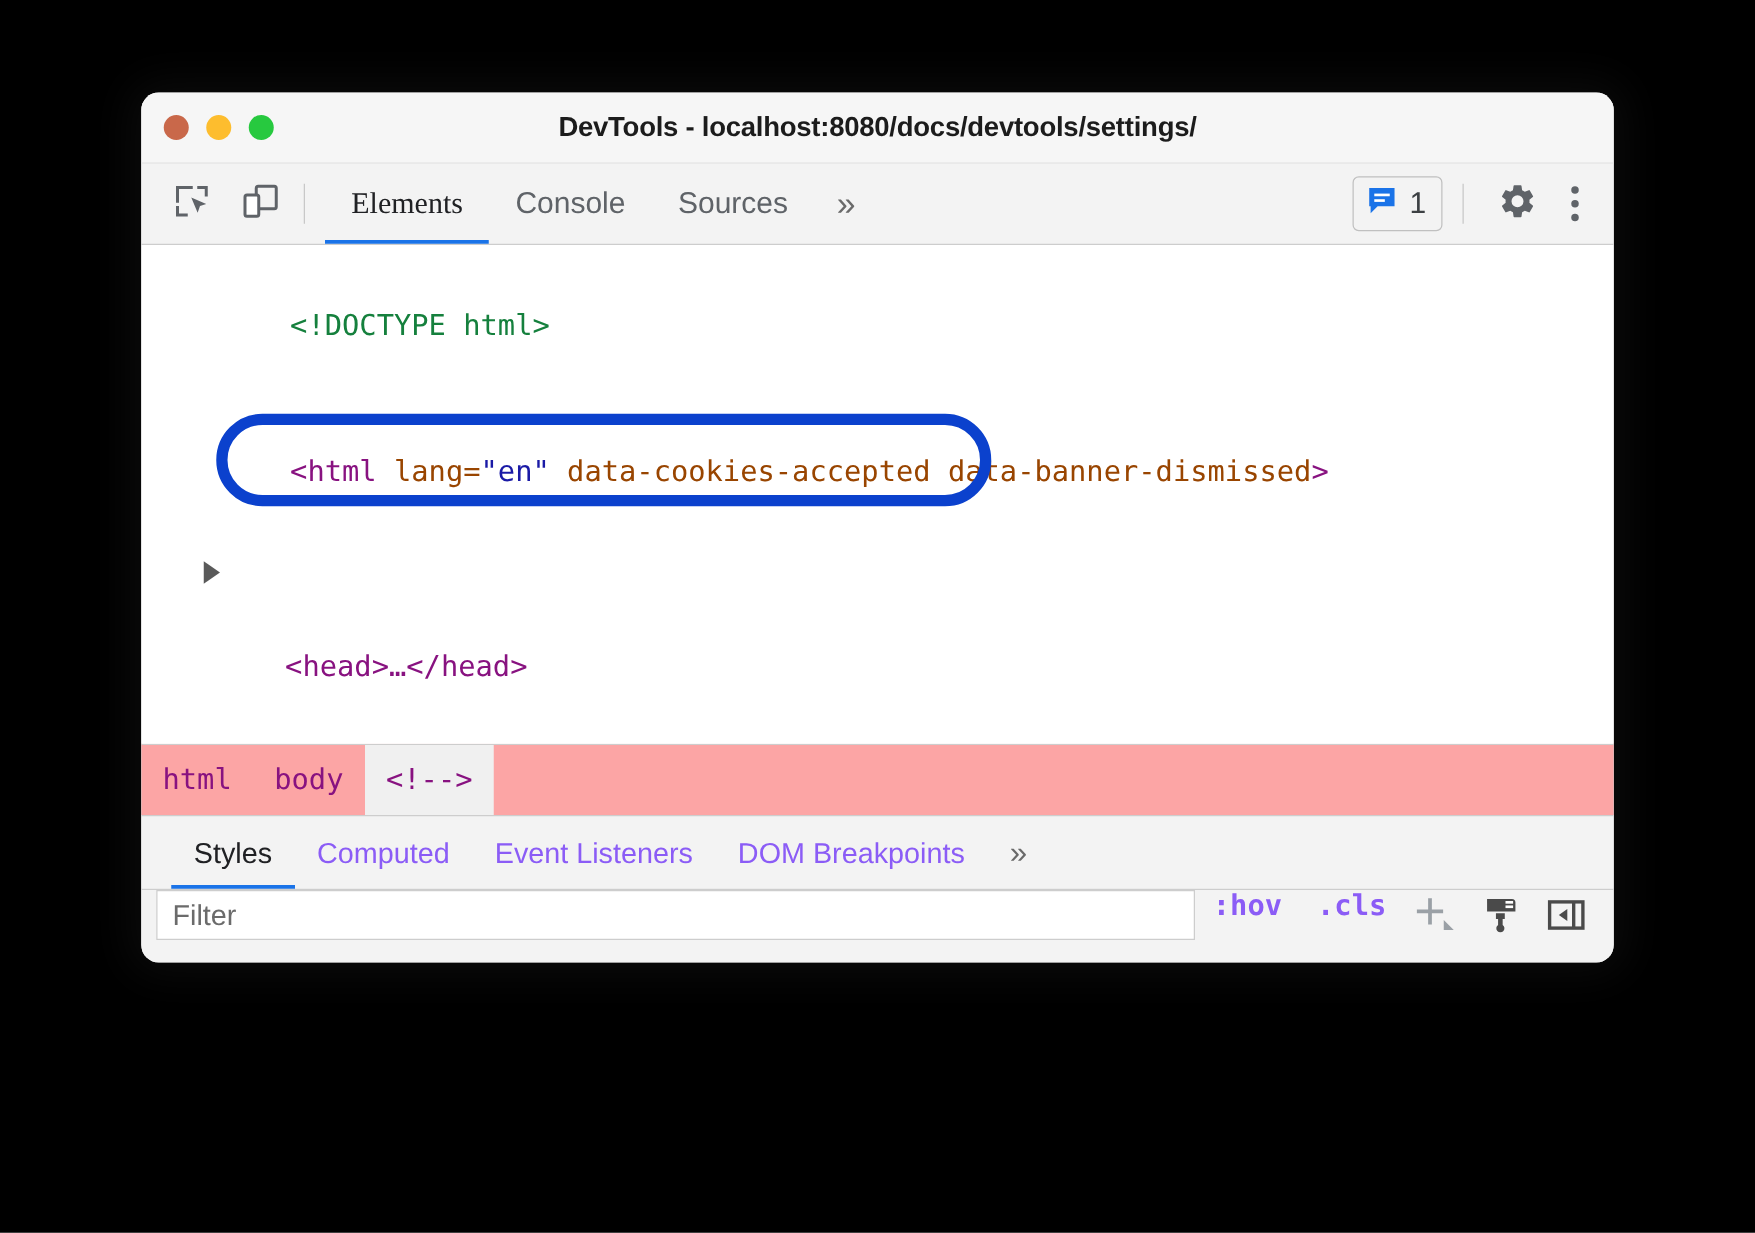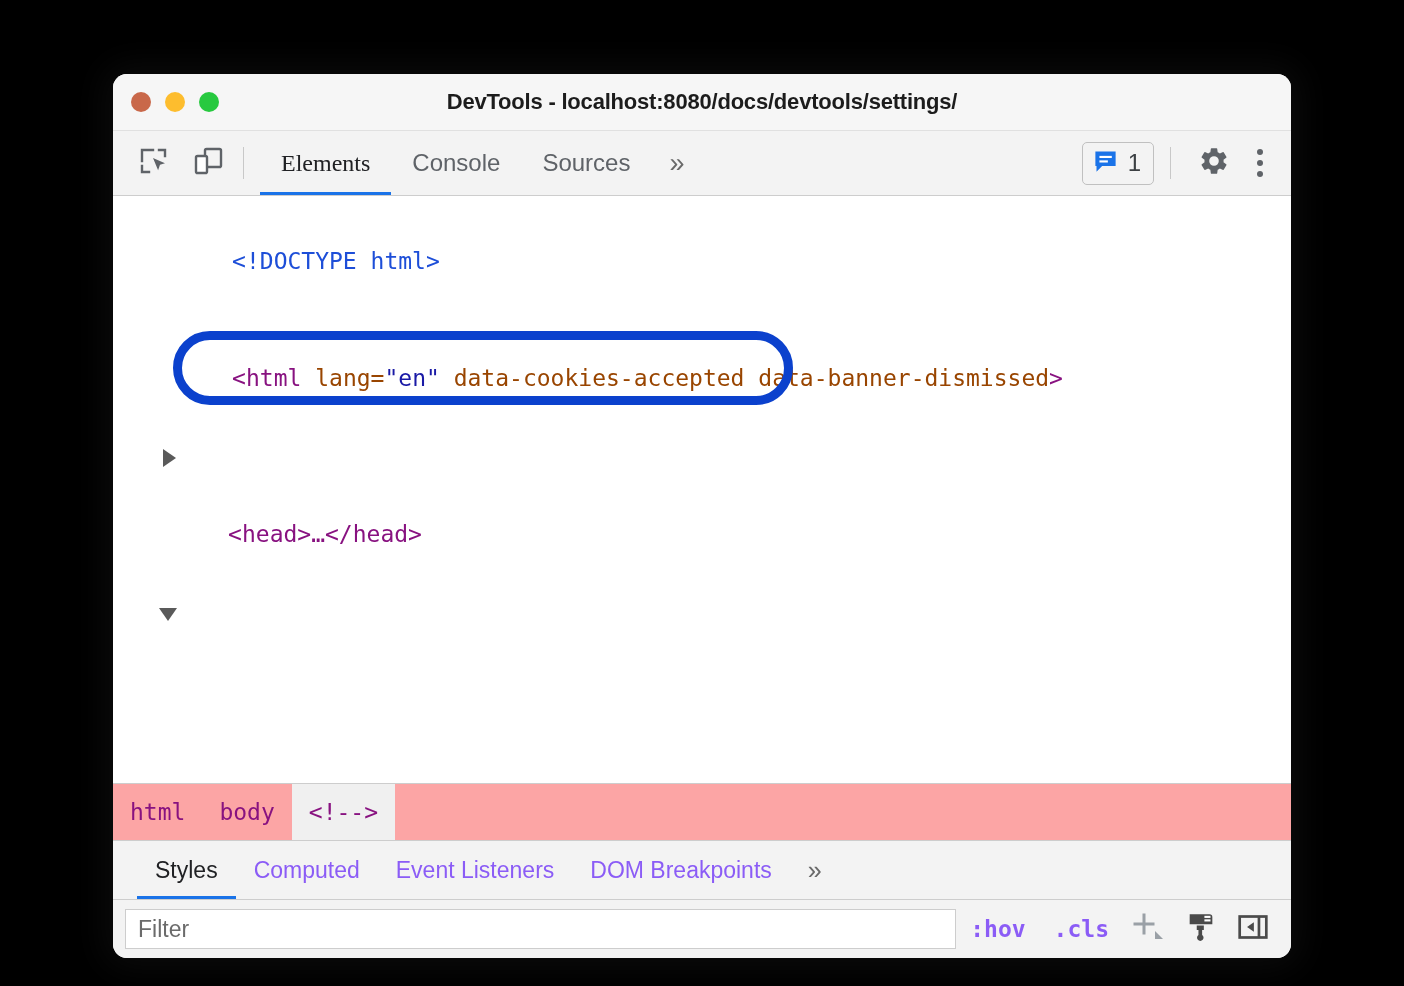--- a/index.html
+++ b/index.html
@@ -13,21 +13,21 @@
     overflow: hidden;
     font-family: "Liberation Sans", sans-serif;
   }
 
   
   #window {
     position: absolute;
     left: 113px;
     top: 74px;
     width: 1178px;
-    height: 884px;
+    height: 696px;
     background: #ffffff;
     border-radius: 14px;
     box-shadow: 0 0 34px 10px rgba(255,255,255,0.045);
     overflow: hidden;
     display: flex;
     flex-direction: column;
   }
 
   
   #titlebar {
@@ -179,21 +179,21 @@
   .twisty.closed {
     border-width: 9px 0 9px 13px;
     border-color: transparent transparent transparent #5a5a5a;
     left: 50px; top: 12px;
   }
   .twisty.open {
     border-width: 13px 9px 0 9px;
     border-color: #5a5a5a transparent transparent transparent;
     left: 46px; top: 15px;
   }
-  .t-doctype { color: #1d4ed8; }
+  .t-doctype { color: #15803d; }
   .t-tag     { color: #881280; }
   .t-attr    { color: #994500; }
   .t-val     { color: #1a1aa6; }
 
   
   #annotation {
     position: absolute;
     left: 60px;
     top: -14px;
     width: 620px;
@@ -251,21 +251,21 @@
     background: #1a73e8;
   }
 
   
   #styles-toolbar {
     flex: 0 0 58px;
     height: 58px;
     background: #f3f3f3;
     border-top: 1px solid #cdcdcd;
     display: flex;
-    align-items: center;
+    align-items: flex-start;
     padding: 0 12px;
     gap: 0;
   }
   #filter-input {
     flex: 1 1 auto;
     height: 38px;
     background: #ffffff;
     border: 1px solid #cdcdcd;
     display: flex;
     align-items: center;

